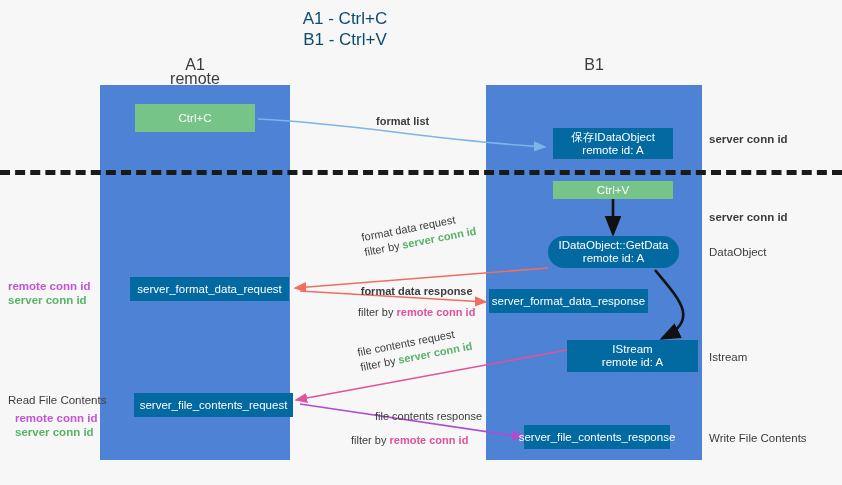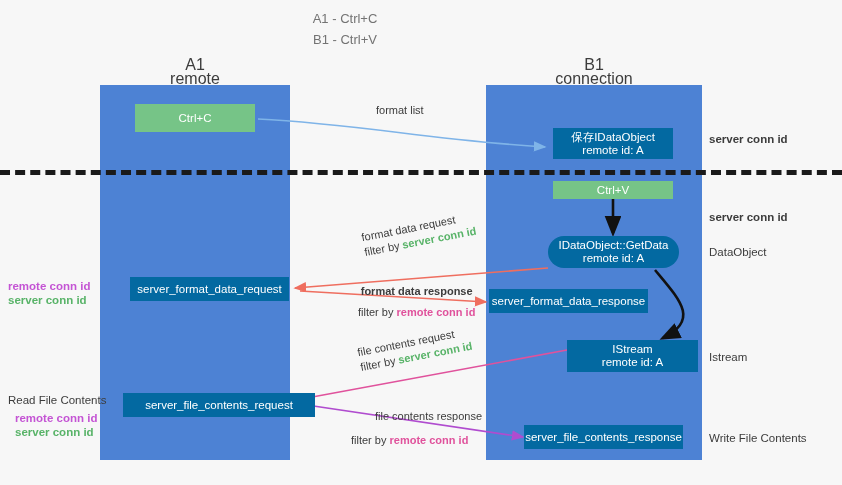--- a/index.html
+++ b/index.html
@@ -9,21 +9,21 @@
     font-family:"Liberation Sans", sans-serif;
     position:relative;
     overflow:hidden;
     color:#3c3c3c;
   }
   #canvas{position:absolute;left:0;top:0;width:842px;height:485px;}
   .svg-layer{position:absolute;left:0;top:0;width:842px;height:485px;pointer-events:none;}
 
   .title{
     position:absolute;left:0;top:8px;width:690px;
-    text-align:center;font-size:13px;line-height:21px;color:#737373;
+    text-align:center;font-size:17px;line-height:21px;color:#0c4a6e;
   }
 
   .col-head{
     position:absolute;text-align:center;font-size:16px;line-height:14px;color:#3c3c3c;
   }
   .col-head .c1{display:block;}
   .col-head .c2{display:block;}
 
   .lane{
     position:absolute;background:#4d82d4;
@@ -72,21 +72,20 @@
     <div>A1 - Ctrl+C</div>
     <div>B1 - Ctrl+V</div>
   </div>
 
   <div class="col-head" style="left:135px;top:58px;width:120px;">
     <span class="c1">A1</span>
     <span class="c2">remote</span>
   </div>
   <div class="col-head" style="left:534px;top:58px;width:120px;">
     <span class="c1">B1</span>
-    <span class="c2">connection</span>
   </div>
 
   <div class="lane lane-a"></div>
   <div class="lane lane-b"></div>
 
   <svg class="svg-layer">
     <defs>
       <marker id="ah-blue" markerWidth="9" markerHeight="9" refX="7" refY="3.2" orient="auto">
         <path d="M0,0 L8,3.2 L0,6.4 z" fill="#7fb4e8"></path>
       </marker>
@@ -145,29 +144,29 @@
   </div>
 
   <div class="node orange" style="left:130px;top:277px;width:159px;height:24px;">
     <span>server_format_data_request</span>
   </div>
 
   <div class="node orange" style="left:489px;top:289px;width:159px;height:24px;">
     <span>server_format_data_response</span>
   </div>
 
-  <div class="node orange" style="left:123px;top:393px;width:192px;height:24px;">
+  <div class="node orange" style="left:134px;top:393px;width:159px;height:24px;">
     <span>server_file_contents_request</span>
   </div>
 
-  <div class="node orange" style="left:524px;top:425px;width:159px;height:24px;">
+  <div class="node orange" style="left:524px;top:425px;width:146px;height:24px;">
     <span>server_file_contents_response</span>
   </div>
 
-  <div class="edge-label" style="left:376px;top:103px;">
+  <div class="edge-label" style="left:376px;top:114px;font-weight:bold;">
     <span>format list</span>
   </div>
 
   <div class="edge-label rot-up" style="left:366px;top:230px;">
     <div>format data request</div>
     <div><span>filter by </span><span class="bold-g">server conn id</span></div>
   </div>
 
   <div class="edge-label" style="left:358px;top:284px;">
     <div style="text-align:center;font-weight:bold;">format data response</div>

